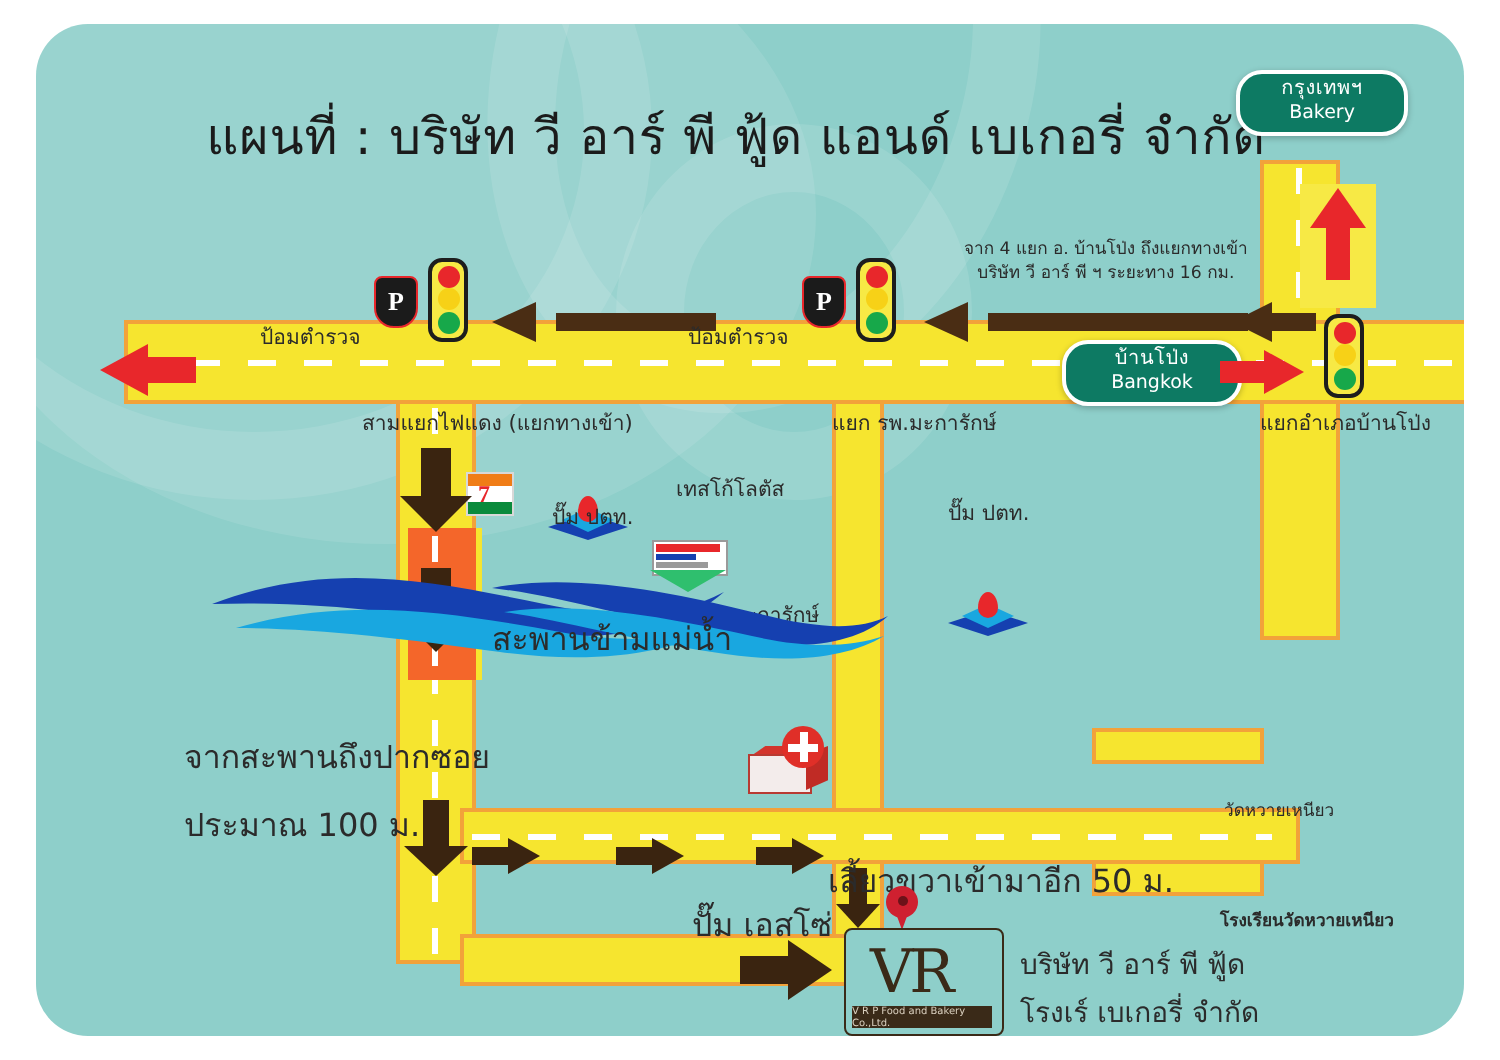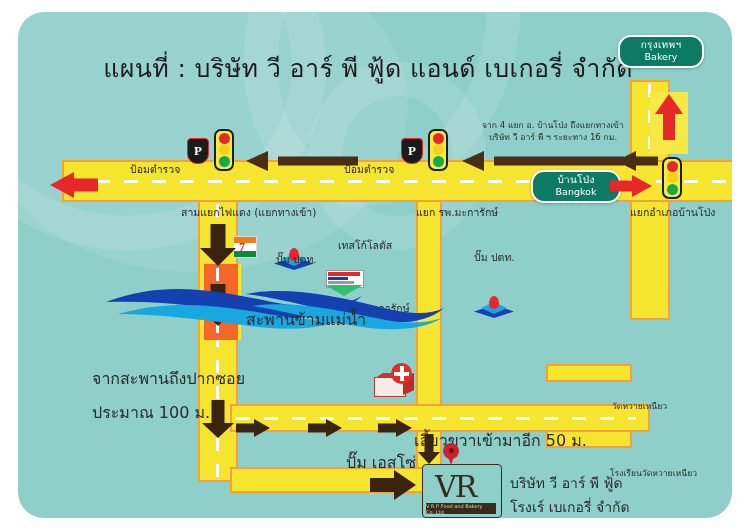--- a/index.html
+++ b/index.html
@@ -311,21 +311,21 @@
 
     <div class="arrow a-down dbr" style="left:400px;top:422px;width:22px;height:30px;">
       <div class="arr-body" style="width:9px;height:18px;"></div>
       <div class="arr-head" style="border-left-width:11px;border-right-width:11px;border-top-width:12px;"></div>
     </div>
 
     <div class="lbl big" style="left:396px;top:418px;">เลี้ยวขวาเข้ามาอีก 50 ม.</div>
 
     <div class="lbl sm" style="left:594px;top:389px;">วัดหวายเหนียว</div>
 
-    <div class="lbl sm" style="left:592px;top:456px;">โรงเรียนวัดหวายเหนียว</div>
+    <div class="lbl sm" style="left:592px;top:444px;font-weight:bold;">โรงเรียนวัดหวายเหนียว</div>
 
     <div class="pin" style="left:425px;top:431px;">
       <div class="b"></div>
         <div class="t"></div>
         <div class="h"></div>
     </div>
 
     <div class="arrow a-right dbr" style="left:352px;top:458px;width:46px;height:30px;">
       <div class="arr-body" style="width:24px;height:14px;"></div>
       <div class="arr-head" style="border-top-width:15px;border-bottom-width:15px;border-left-width:22px;"></div>

